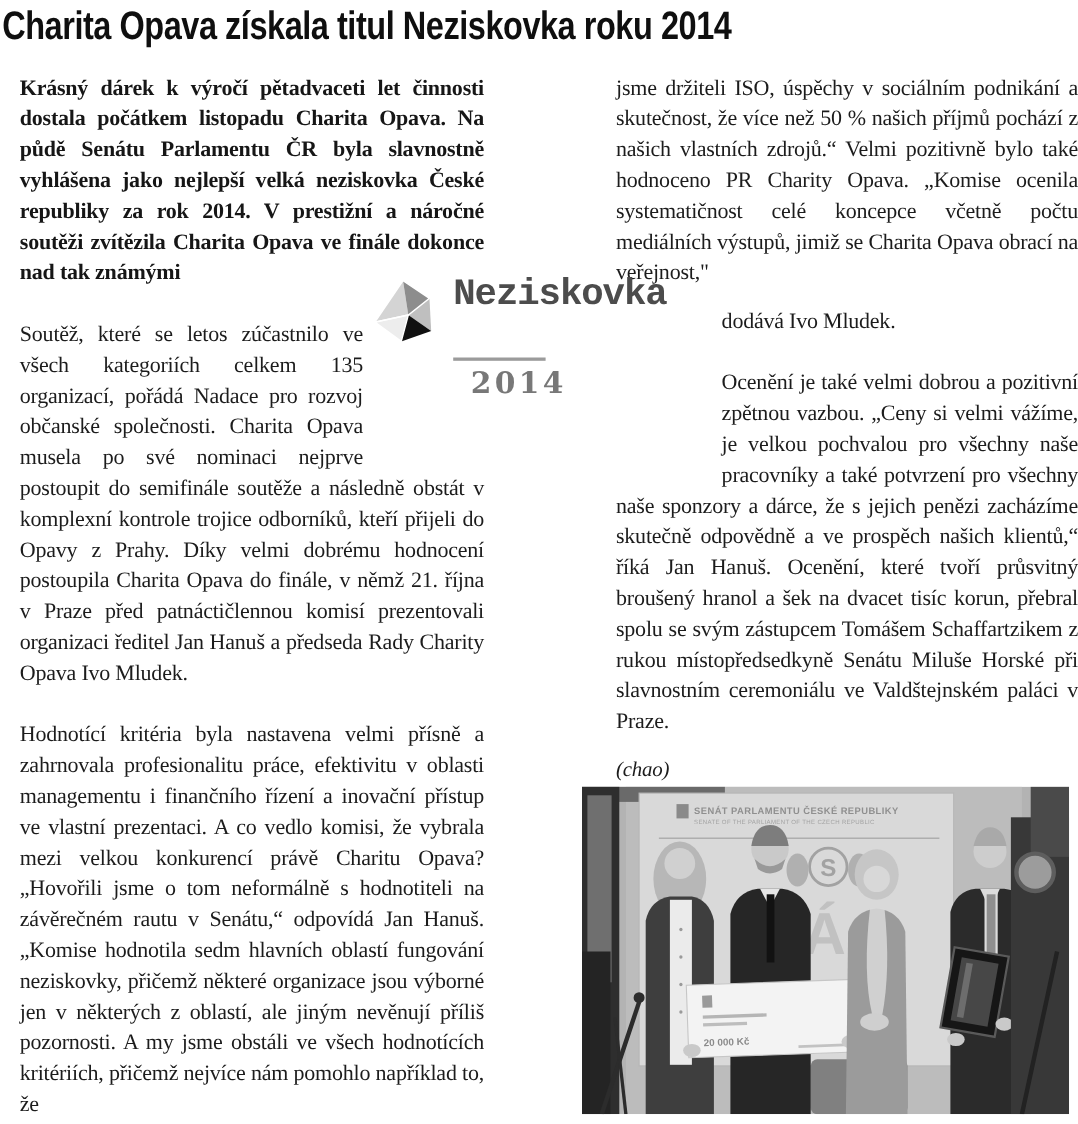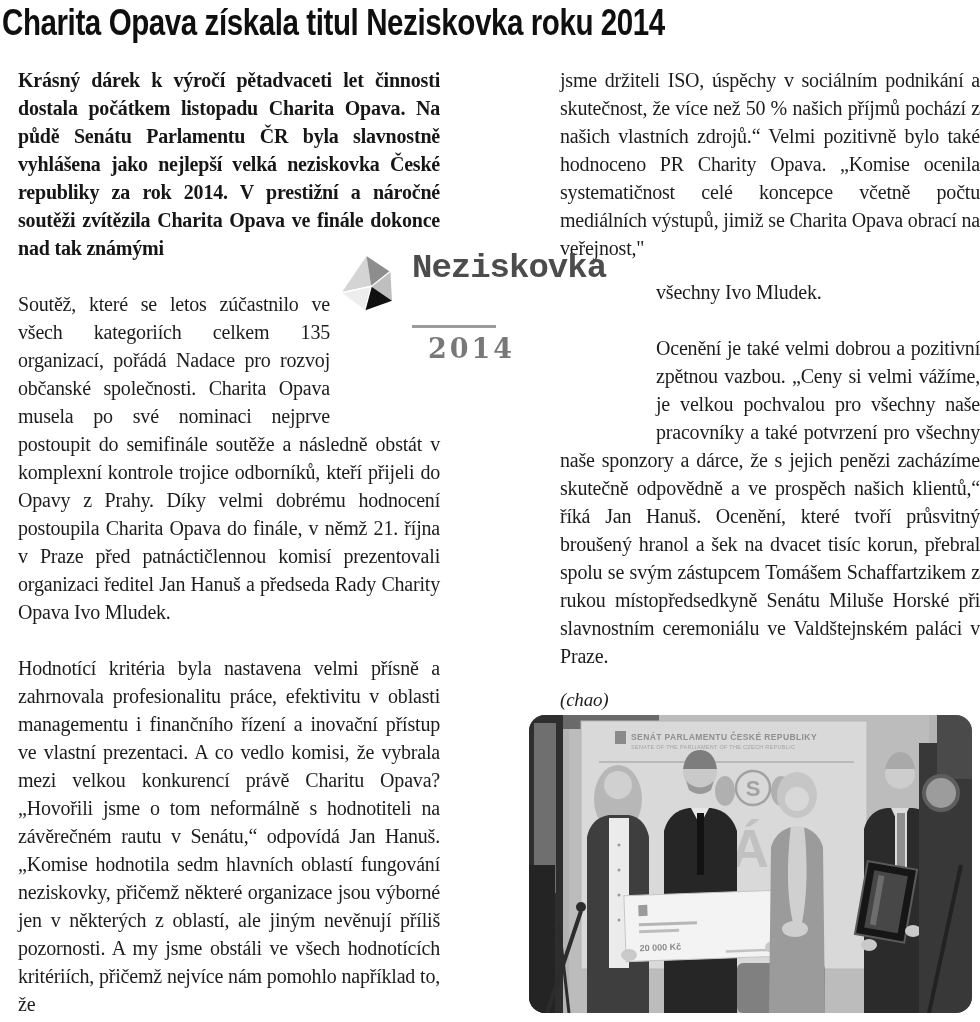--- a/index.html
+++ b/index.html
@@ -30,42 +30,42 @@
   
   .logo{position:absolute;left:336px;top:249px;width:278px;height:142px;}
   .logo-icon{position:absolute;left:0;top:2px;width:64px;height:66px;}
   .logo-text{position:absolute;left:76px;top:0;font-family:Liberation Mono, monospace;
              font-weight:700;color:#4c4c4c;font-size:34px;line-height:38px;letter-spacing:-1px;}
   .logo-rule{position:absolute;left:76px;top:76px;width:84px;height:3px;background:#9b9b9b;}
   .logo-year{position:absolute;left:92px;top:84px;font-family:"DejaVu Serif", serif;
              font-weight:700;color:#787878;font-size:27px;letter-spacing:3px;}
 
   
-  .photo{position:absolute;left:529px;top:715px;width:443px;height:298px;overflow:hidden;border-radius:16px;}
+  .photo{position:absolute;left:529px;top:715px;width:443px;height:298px;overflow:hidden;}
   .photo svg{display:block;}
   .photo text{font-family:"Liberation Sans", sans-serif;}
 </style>
 </head>
 <body>
 
 <div class="page">
 
   <h1 class="headline">Charita Opava získala titul Neziskovka roku 2014</h1>
 
   <div class="col col-left">
     <p class="lead">Krásný dárek k výročí pětadvaceti let činnosti dostala počátkem listopadu Charita Opava. Na půdě Senátu Parlamentu ČR byla slavnostně vyhlášena jako nejlepší velká neziskovka České republiky za rok 2014. V prestižní a náročné soutěži zvítězila Charita Opava ve finále dokonce nad tak známými</p>
     <span class="spacer-r"></span>
     <p class="mt">Soutěž, které se letos zúčastnilo ve všech kategoriích celkem 135 organizací, pořádá Nadace pro rozvoj občanské společnosti. Charita Opava musela po své nominaci nejprve postoupit do semifinále soutěže a následně obstát v komplexní kontrole trojice odborníků, kteří přijeli do Opavy z Prahy. Díky velmi dobrému hodnocení postoupila Charita Opava do finále, v němž 21. října v Praze před patnáctičlennou komisí prezentovali organizaci ředitel Jan Hanuš a předseda Rady Charity Opava Ivo Mludek.</p>
     <p class="mt">Hodnotící kritéria byla nastavena velmi přísně a zahrnovala profesionalitu práce, efektivitu v oblasti managementu i finančního řízení a inovační přístup ve vlastní prezentaci. A co vedlo komisi, že vybrala mezi velkou konkurencí právě Charitu Opava? „Hovořili jsme o tom neformálně s hodnotiteli na závěrečném rautu v Senátu,“ odpovídá Jan Hanuš. „Komise hodnotila sedm hlavních oblastí fungování neziskovky, přičemž některé organizace jsou výborné jen v některých z oblastí, ale jiným nevěnují příliš pozornosti. A my jsme obstáli ve všech hodnotících kritériích, přičemž nejvíce nám pomohlo například to, že</p>
   </div>
 
   <div class="col col-right">
     <p>jsme držiteli ISO, úspěchy v sociálním podnikání a skutečnost, že více než 50 % našich příjmů pochází z našich vlastních zdrojů.“ Velmi pozitivně bylo také hodnoceno PR Charity Opava. „Komise ocenila systematičnost celé koncepce včetně počtu mediálních výstupů, jimiž se Charita Opava obrací na veřejnost,"</p>
     <span class="spacer-l"></span>
-    <p>všechny Ivo Mludek.</p>
+    <p>dodává Ivo Mludek.</p>
     <p class="mt">Ocenění je také velmi dobrou a pozitivní zpětnou vazbou. „Ceny si velmi vážíme, je velkou pochvalou pro všechny naše pracovníky a také potvrzení pro všechny naše sponzory a dárce, že s jejich penězi zacházíme skutečně odpovědně a ve prospěch našich klientů,“ říká Jan Hanuš. Ocenění, které tvoří průsvitný broušený hranol a šek na dvacet tisíc korun, přebral spolu se svým zástupcem Tomášem Schaffartzikem z rukou místopředsedkyně Senátu Miluše Horské při slavnostním ceremoniálu ve Valdštejnském paláci v Praze.</p>
     <p class="byline">(chao)</p>
   </div>
 
   <div class="logo">
     <svg class="logo-icon" viewBox="0 0 80 82" aria-hidden="true">
       <polygon points="38,5 6,52 44,44" fill="#d4d4d4"></polygon>
       <polygon points="38,5 44,44 68,25" fill="#8d8d8d"></polygon>
       <polygon points="68,25 44,44 70,62" fill="#bfbfbf"></polygon>
       <polygon points="6,52 36,74 44,44" fill="#ededed"></polygon>

